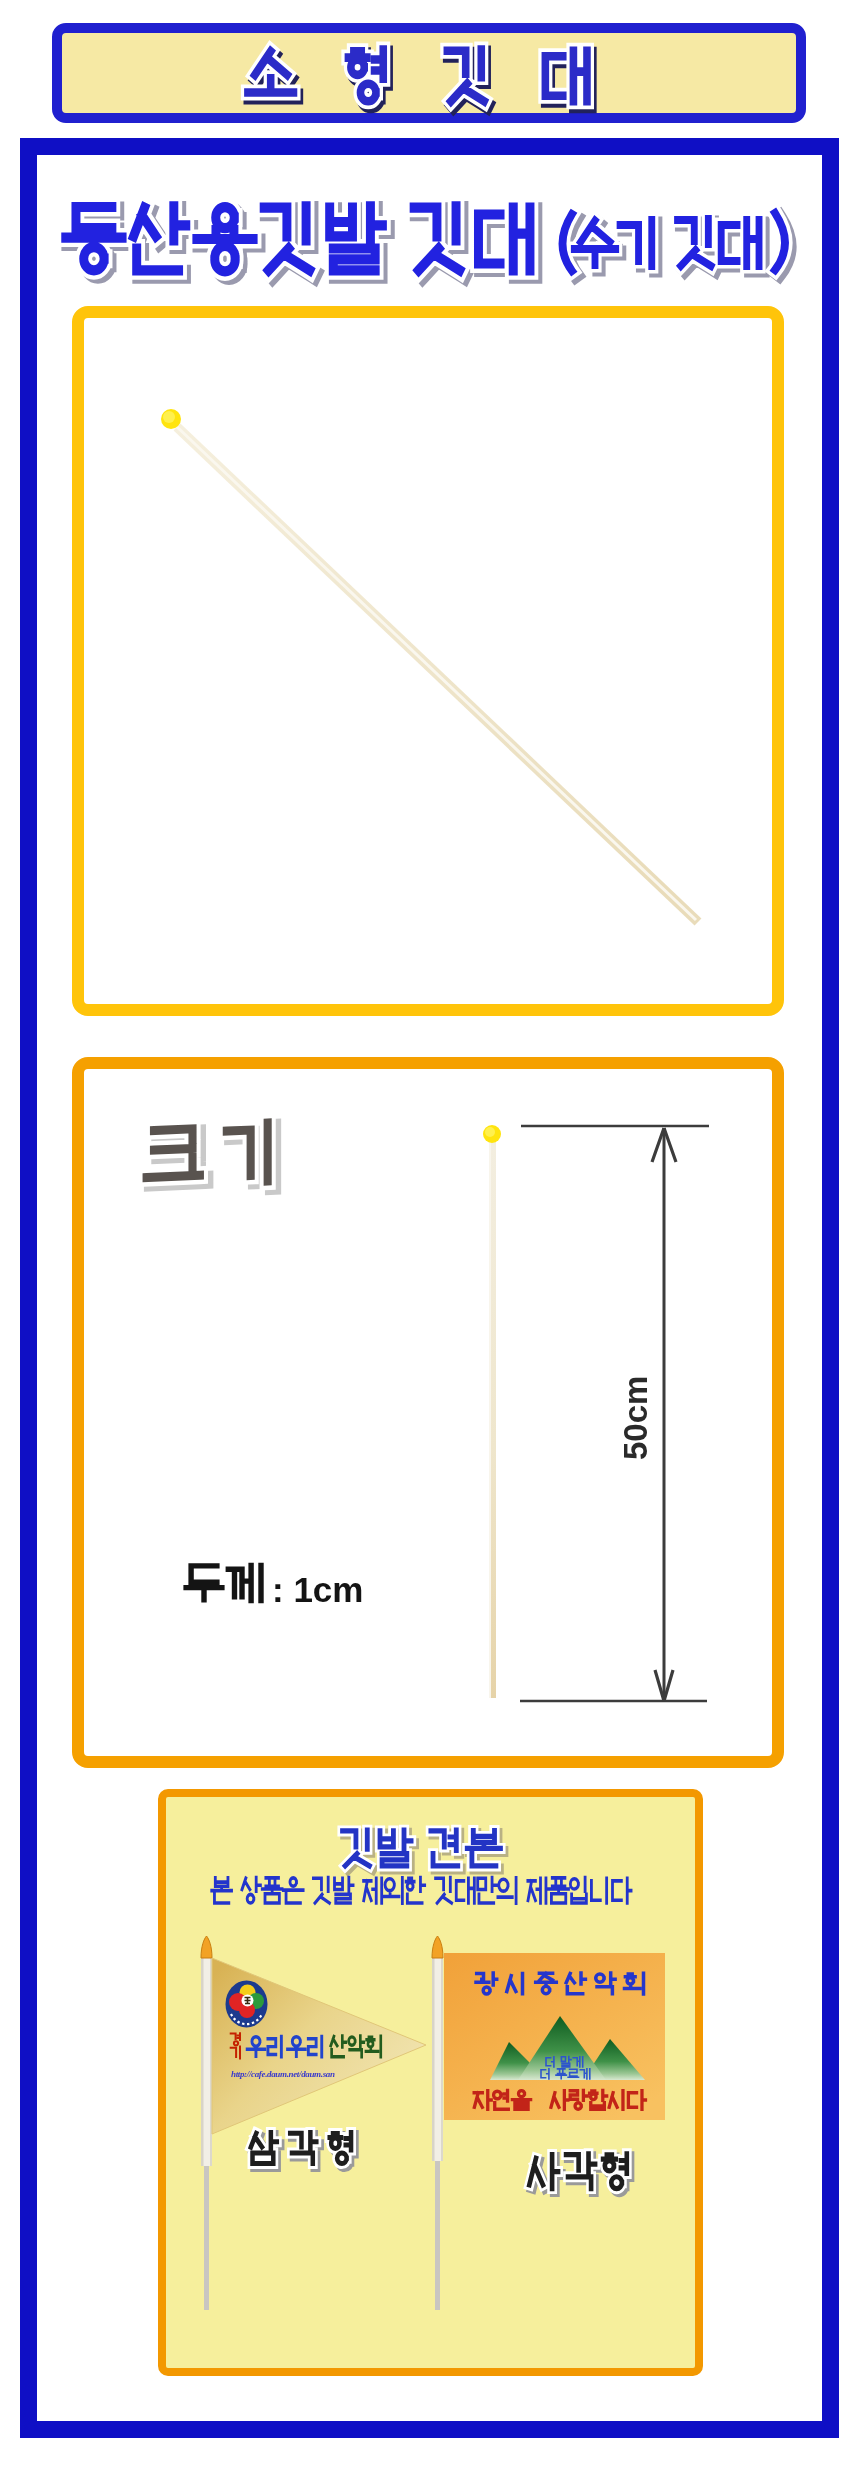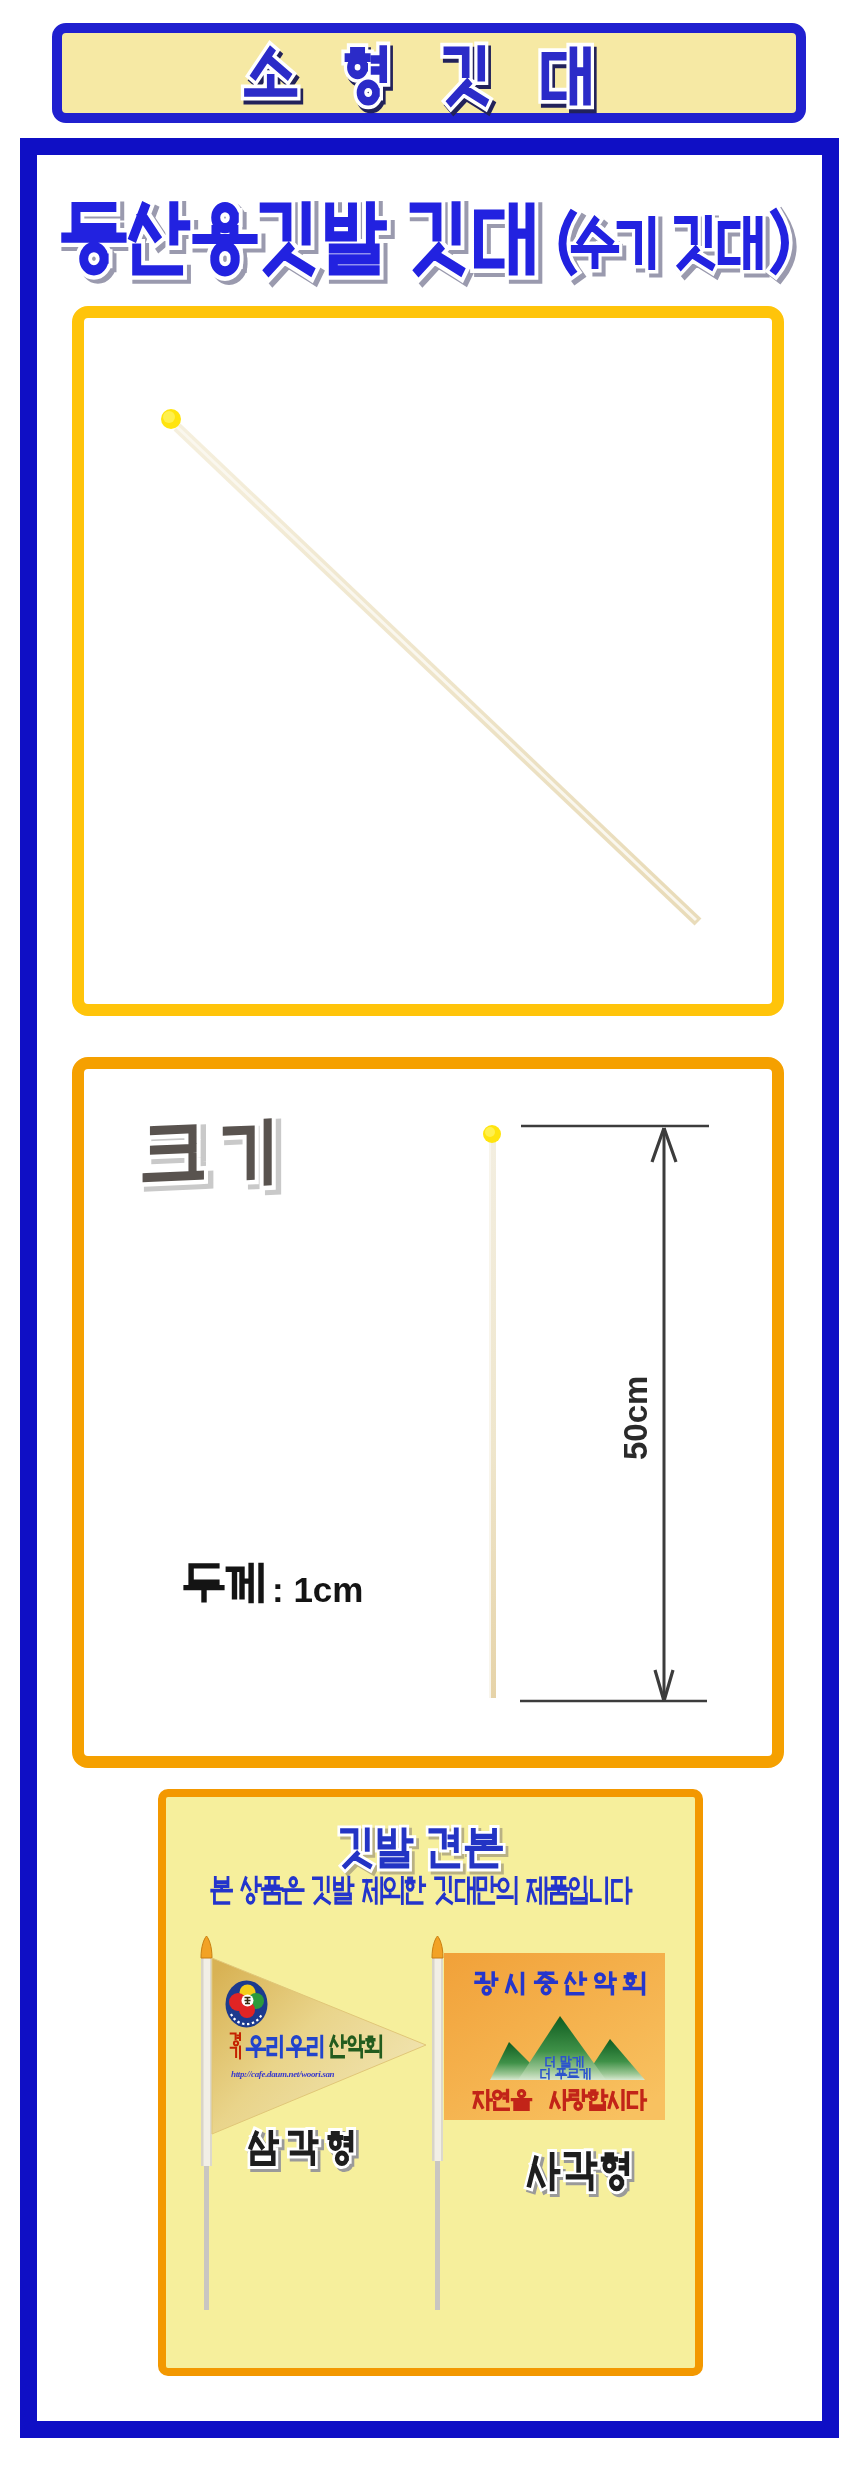--- a/index.html
+++ b/index.html
@@ -170,21 +170,21 @@
       <path d="M15.7 5.8A4.7 4.7 0 1 1 6.3 5.8A4.7 4.7 0 1 1 15.7 5.8 M0.7 13.6 21.3 13.6 M11.0 13.6 11.0 20.7 M25.1 3.1 34.3 3.1 34.3 11.0 25.1 11.0 25.1 18.9 34.3 18.9 M40.9 0.9 40.9 21.1 M63.2 5.8A4.7 4.7 0 1 1 53.8 5.8A4.7 4.7 0 1 1 63.2 5.8 M48.2 13.6 68.9 13.6 M58.5 13.6 58.5 20.7 M72.6 3.1 81.8 3.1 81.8 11.0 72.6 11.0 72.6 18.9 81.8 18.9 M88.4 0.9 88.4 21.1" stroke="#2244cc" stroke-width="3.4"></path>
     </g>
   </svg>
 
 <svg style="position:absolute;left:317px;top:2023px" width="79" height="47" viewBox="0 0 79 47">
     <g transform="translate(12.6,12.6) scale(0.7800,1)" fill="none" stroke-linecap="square" stroke-linejoin="miter">
       <path d="M5.5 0.9 1.5 10.1 M4.7 3.5 9.7 10.1 M16.3 0.4 16.3 11.4 M16.3 6.6 20.7 6.6 M2.6 14.1 2.6 21.1 18.0 21.1 M32.8 5.5A4.2 4.2 0 1 1 24.4 5.5A4.2 4.2 0 1 1 32.8 5.5 M39.4 0.4 39.4 11.4 M39.4 6.6 43.8 6.6 M25.7 14.1 41.1 14.1 41.1 21.1 M50.4 1.5 54.3 1.5 M47.5 4.2 57.2 4.2 M55.6 8.3A3.2 3.2 0 1 1 49.2 8.3A3.2 3.2 0 1 1 55.6 8.3 M46.6 15.8 62.0 15.8 M52.8 11.4 52.8 15.8 M65.6 0.7 65.6 21.3" stroke="#235c1e" stroke-width="3.4"></path>
     </g>
   </svg>
 
-<div class="abs" style="left:231px;top:2069px;font:bold italic 9px 'Liberation Serif',serif;color:#3a3acc;letter-spacing:-0.35px">http://cafe.daum.net/woori.san</div>
+<div class="abs" style="left:231px;top:2069px;font:bold italic 9px 'Liberation Serif',serif;color:#3a3acc;letter-spacing:-0.35px">http://cafe.daum.net/daum.san</div>
 
 <svg style="position:absolute;left:233px;top:2116px" width="150" height="65" viewBox="0 0 150 65">
     <g transform="translate(15.9,15.9) scale(0.9000,1)" fill="none" stroke-linecap="square" stroke-linejoin="miter">
       <path transform="translate(3,3)" d="M8.2 1.3 2.2 15.2 M7.0 5.2 14.5 15.2 M24.4 0.7 24.4 17.2 M24.4 9.9 31.0 9.9 M4.0 21.1 27.1 21.1 27.1 31.7 4.0 31.7 4.0 21.1 M45.9 1.3 58.4 1.3 58.4 15.2 M68.3 0.7 68.3 17.2 M68.3 9.9 74.9 9.9 M47.9 21.1 71.0 21.1 71.0 31.7 M93.5 1.6 98.5 1.6 M89.8 5.5 102.3 5.5 M100.6 11.3A4.6 4.6 0 1 1 91.5 11.3A4.6 4.6 0 1 1 100.6 11.3 M113.5 0.7 113.5 18.2 M107.6 6.6 113.5 6.6 M107.6 13.2 113.5 13.2 M108.6 26.4A5.3 5.3 0 1 1 98.0 26.4A5.3 5.3 0 1 1 108.6 26.4" stroke="#9a9a9a" stroke-width="11.0"></path>
       <path d="M8.2 1.3 2.2 15.2 M7.0 5.2 14.5 15.2 M24.4 0.7 24.4 17.2 M24.4 9.9 31.0 9.9 M4.0 21.1 27.1 21.1 27.1 31.7 4.0 31.7 4.0 21.1 M45.9 1.3 58.4 1.3 58.4 15.2 M68.3 0.7 68.3 17.2 M68.3 9.9 74.9 9.9 M47.9 21.1 71.0 21.1 71.0 31.7 M93.5 1.6 98.5 1.6 M89.8 5.5 102.3 5.5 M100.6 11.3A4.6 4.6 0 1 1 91.5 11.3A4.6 4.6 0 1 1 100.6 11.3 M113.5 0.7 113.5 18.2 M107.6 6.6 113.5 6.6 M107.6 13.2 113.5 13.2 M108.6 26.4A5.3 5.3 0 1 1 98.0 26.4A5.3 5.3 0 1 1 108.6 26.4" stroke="#ffffff" stroke-width="11.0"></path>
       <path d="M8.2 1.3 2.2 15.2 M7.0 5.2 14.5 15.2 M24.4 0.7 24.4 17.2 M24.4 9.9 31.0 9.9 M4.0 21.1 27.1 21.1 27.1 31.7 4.0 31.7 4.0 21.1 M45.9 1.3 58.4 1.3 58.4 15.2 M68.3 0.7 68.3 17.2 M68.3 9.9 74.9 9.9 M47.9 21.1 71.0 21.1 71.0 31.7 M93.5 1.6 98.5 1.6 M89.8 5.5 102.3 5.5 M100.6 11.3A4.6 4.6 0 1 1 91.5 11.3A4.6 4.6 0 1 1 100.6 11.3 M113.5 0.7 113.5 18.2 M107.6 6.6 113.5 6.6 M107.6 13.2 113.5 13.2 M108.6 26.4A5.3 5.3 0 1 1 98.0 26.4A5.3 5.3 0 1 1 108.6 26.4" stroke="#1e1e1e" stroke-width="5.0"></path>
     </g>
   </svg>
 
 <svg class="abs" style="left:426px;top:1930px" width="30" height="390" viewBox="0 0 30 390">

